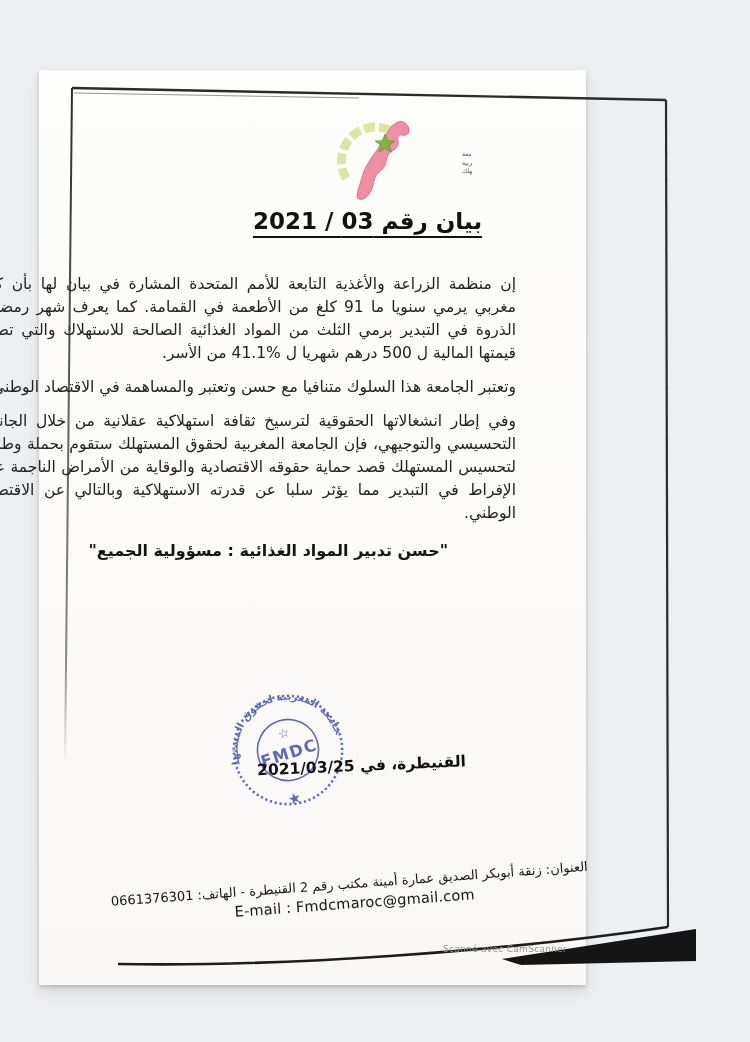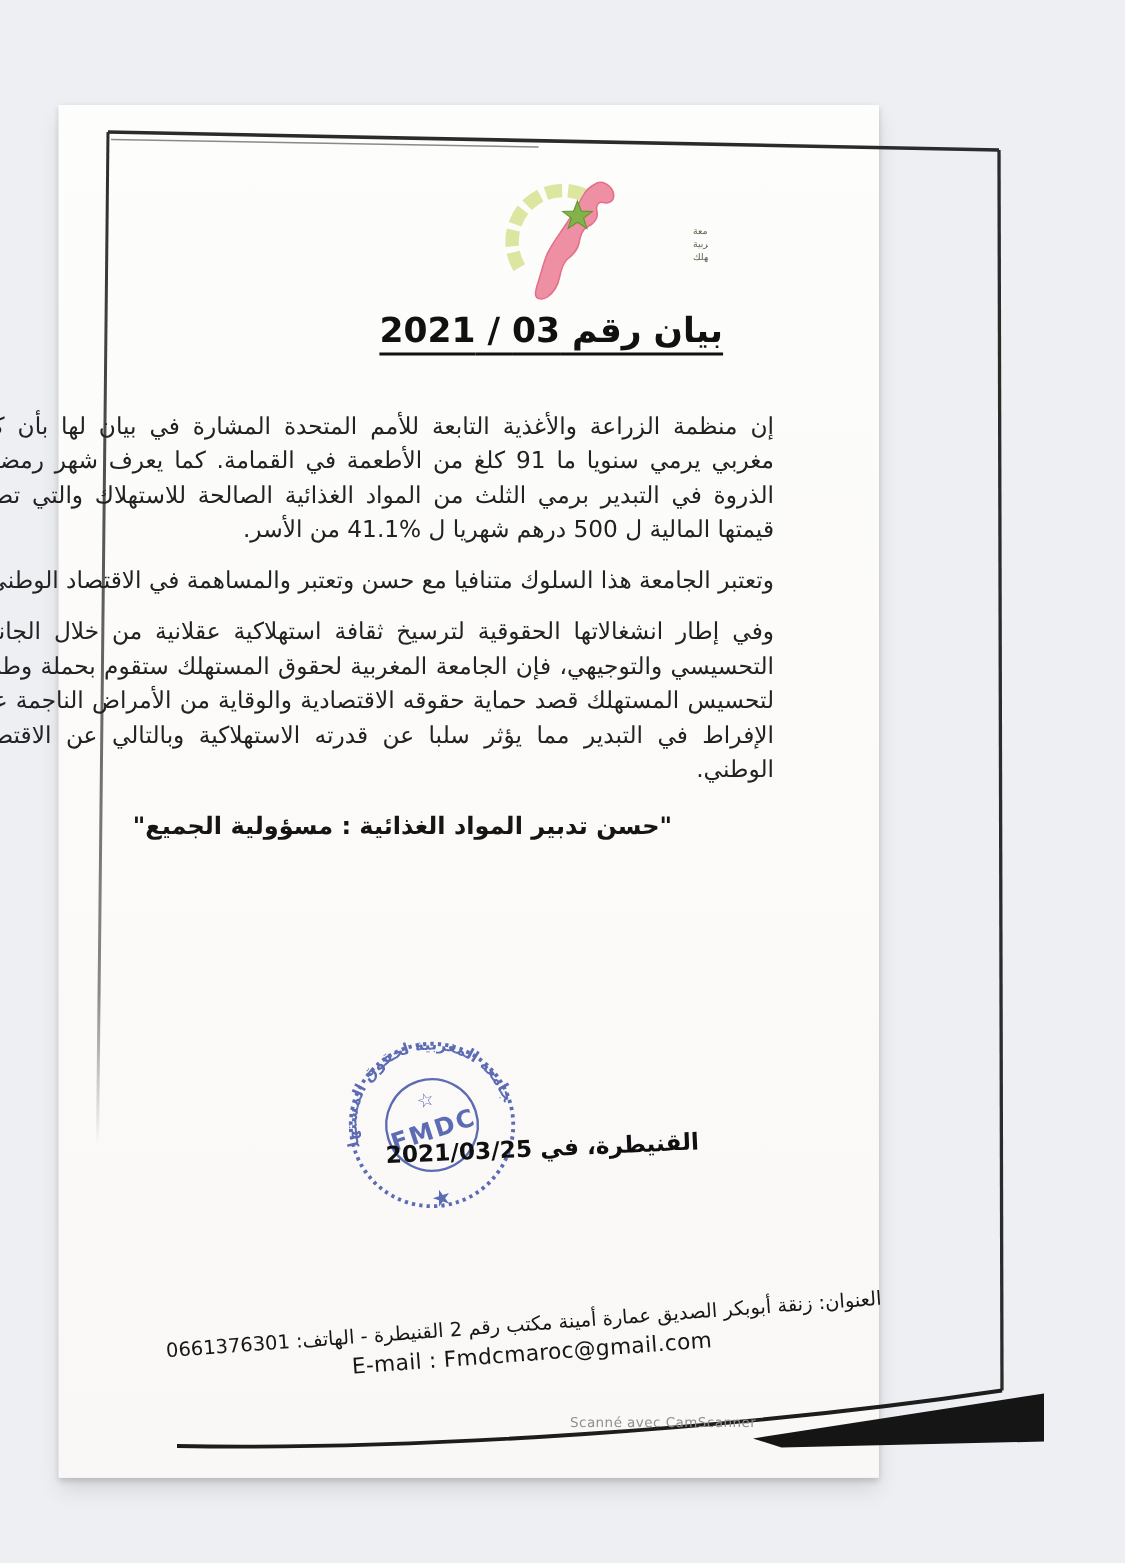--- a/index.html
+++ b/index.html
@@ -44,21 +44,21 @@
   }
   
   .footer{
     position:absolute;left:80px;top:806px;width:470px;transform:rotate(-4.2deg);
     color:#161616;text-align:center;
   }
   .footer .addr{direction:rtl;font-size:13px;white-space:nowrap;}
   .footer .mail{direction:ltr;font-size:14.5px;margin-top:4px;letter-spacing:.2px;}
   
   .watermark{
-    position:absolute;left:380px;top:944px;width:250px;
+    position:absolute;left:380px;top:944px;width:250px;text-align:center;
     font-size:9px;color:#8f8f8f;letter-spacing:.3px;
   }
 </style>
 </head>
 <body>
 
 <div class="scene">
   <div class="paper">
 
     <svg class="frame-svg" width="657" height="915" viewBox="0 0 657 915">

